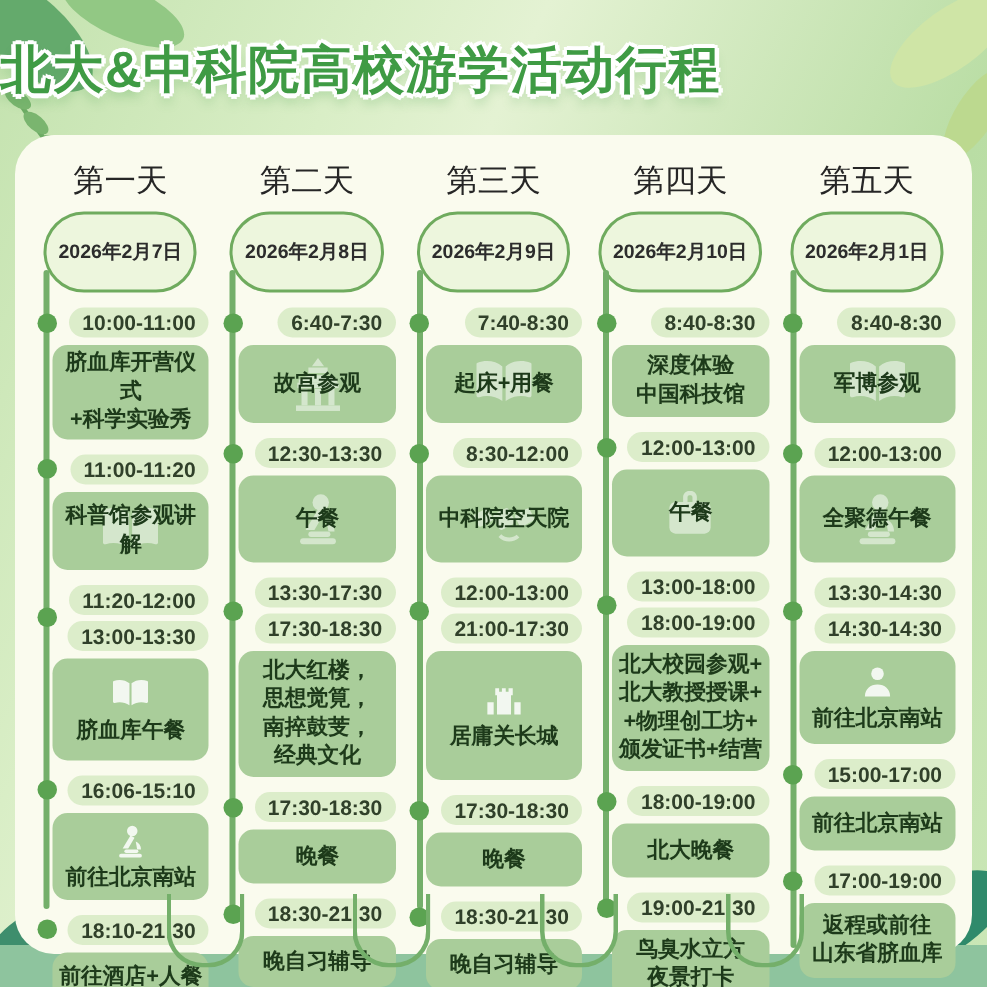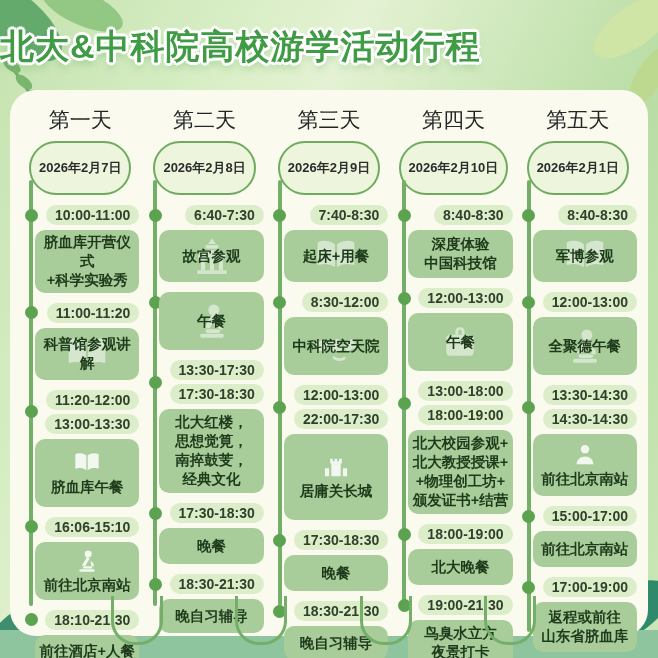--- a/index.html
+++ b/index.html
@@ -195,20 +195,23 @@
               </div>
             <div class="card" style="min-height:46px">
                 <svg class="ovl">
                   <use href="#sym-palace"></use>
                 </svg>
                 <span class="txt">故宫参观</span>
               </div>
           </div>
           <div class="row">
             <span class="dot"></span>
+            <div class="times">
+                <span class="tp">12:30-13:30</span>
+              </div>
             <div class="card" style="min-height:52px">
                 <svg class="ovl">
                   <use href="#sym-microscope"></use>
                 </svg>
                 <span class="txt">午餐</span>
               </div>
           </div>
           <div class="row dbl">
             <span class="dot"></span>
             <div class="times">
@@ -269,21 +272,21 @@
                 <svg class="ovl">
                   <use href="#sym-satellite"></use>
                 </svg>
                 <span class="txt">中科院空天院</span>
               </div>
           </div>
           <div class="row dbl">
             <span class="dot"></span>
             <div class="times">
                 <span class="tp">12:00-13:00</span>
-                <span class="tp">22:00-17:30</span>
+                <span class="tp">21:00-17:30</span>
               </div>
             <div class="card" style="min-height:80px">
                 <svg class="itop">
                   <use href="#sym-wall"></use>
                 </svg>
                 <span class="txt">居庸关长城</span>
               </div>
           </div>
           <div class="row">
             <span class="dot"></span>

